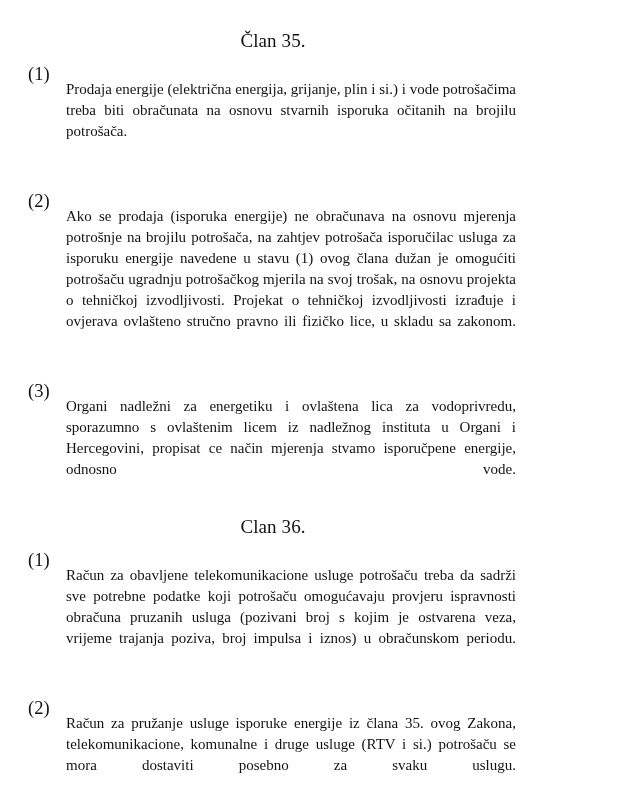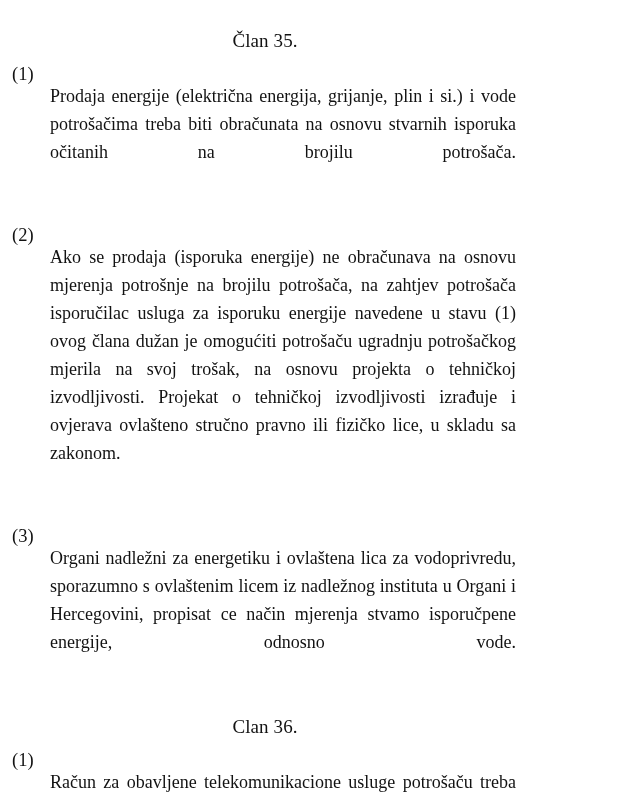--- a/index.html
+++ b/index.html
@@ -16,35 +16,35 @@
     color: #121212;
     -webkit-font-smoothing: antialiased;
   }
 
   .page {
     position: relative;
     width: 546px;
     height: 796px;
     background: #ffffff;
     box-sizing: border-box;
-    padding: 30px 28px 0 12px;
+    padding: 30px 28px 0 28px;
   }
 
   .article-heading {
     text-align: center;
     font-size: 19px;
     line-height: 22px;
     font-weight: 400;
     margin: 0;
     padding: 0;
     letter-spacing: 0.1px;
   }
 
   .heading-35 { margin-bottom: 12px; }
-  .heading-36 { margin-top: 14px; margin-bottom: 12px; }
+  .heading-36 { margin-bottom: 12px; }
 
   .clause {
     display: flex;
     align-items: flex-start;
     margin: 0 0 13px 0;
     padding: 0;
   }
   .clause:last-child { margin-bottom: 0; }
 
   .clause-marker {
@@ -52,22 +52,22 @@
     width: 38px;
     font-size: 18.5px;
     line-height: 21.4px;
     text-align: left;
     padding-left: 0;
     white-space: nowrap;
   }
 
   .clause-body {
     flex: 1 1 auto;
-    font-size: 18px;
-    line-height: 28px;
+    font-size: 15px;
+    line-height: 21px;
     text-align: justify;
     text-justify: inter-word;
     hyphens: none;
     padding-right: 2px;
   }
 
   
   .clause-body::after {
     content: "";
     display: inline-block;

